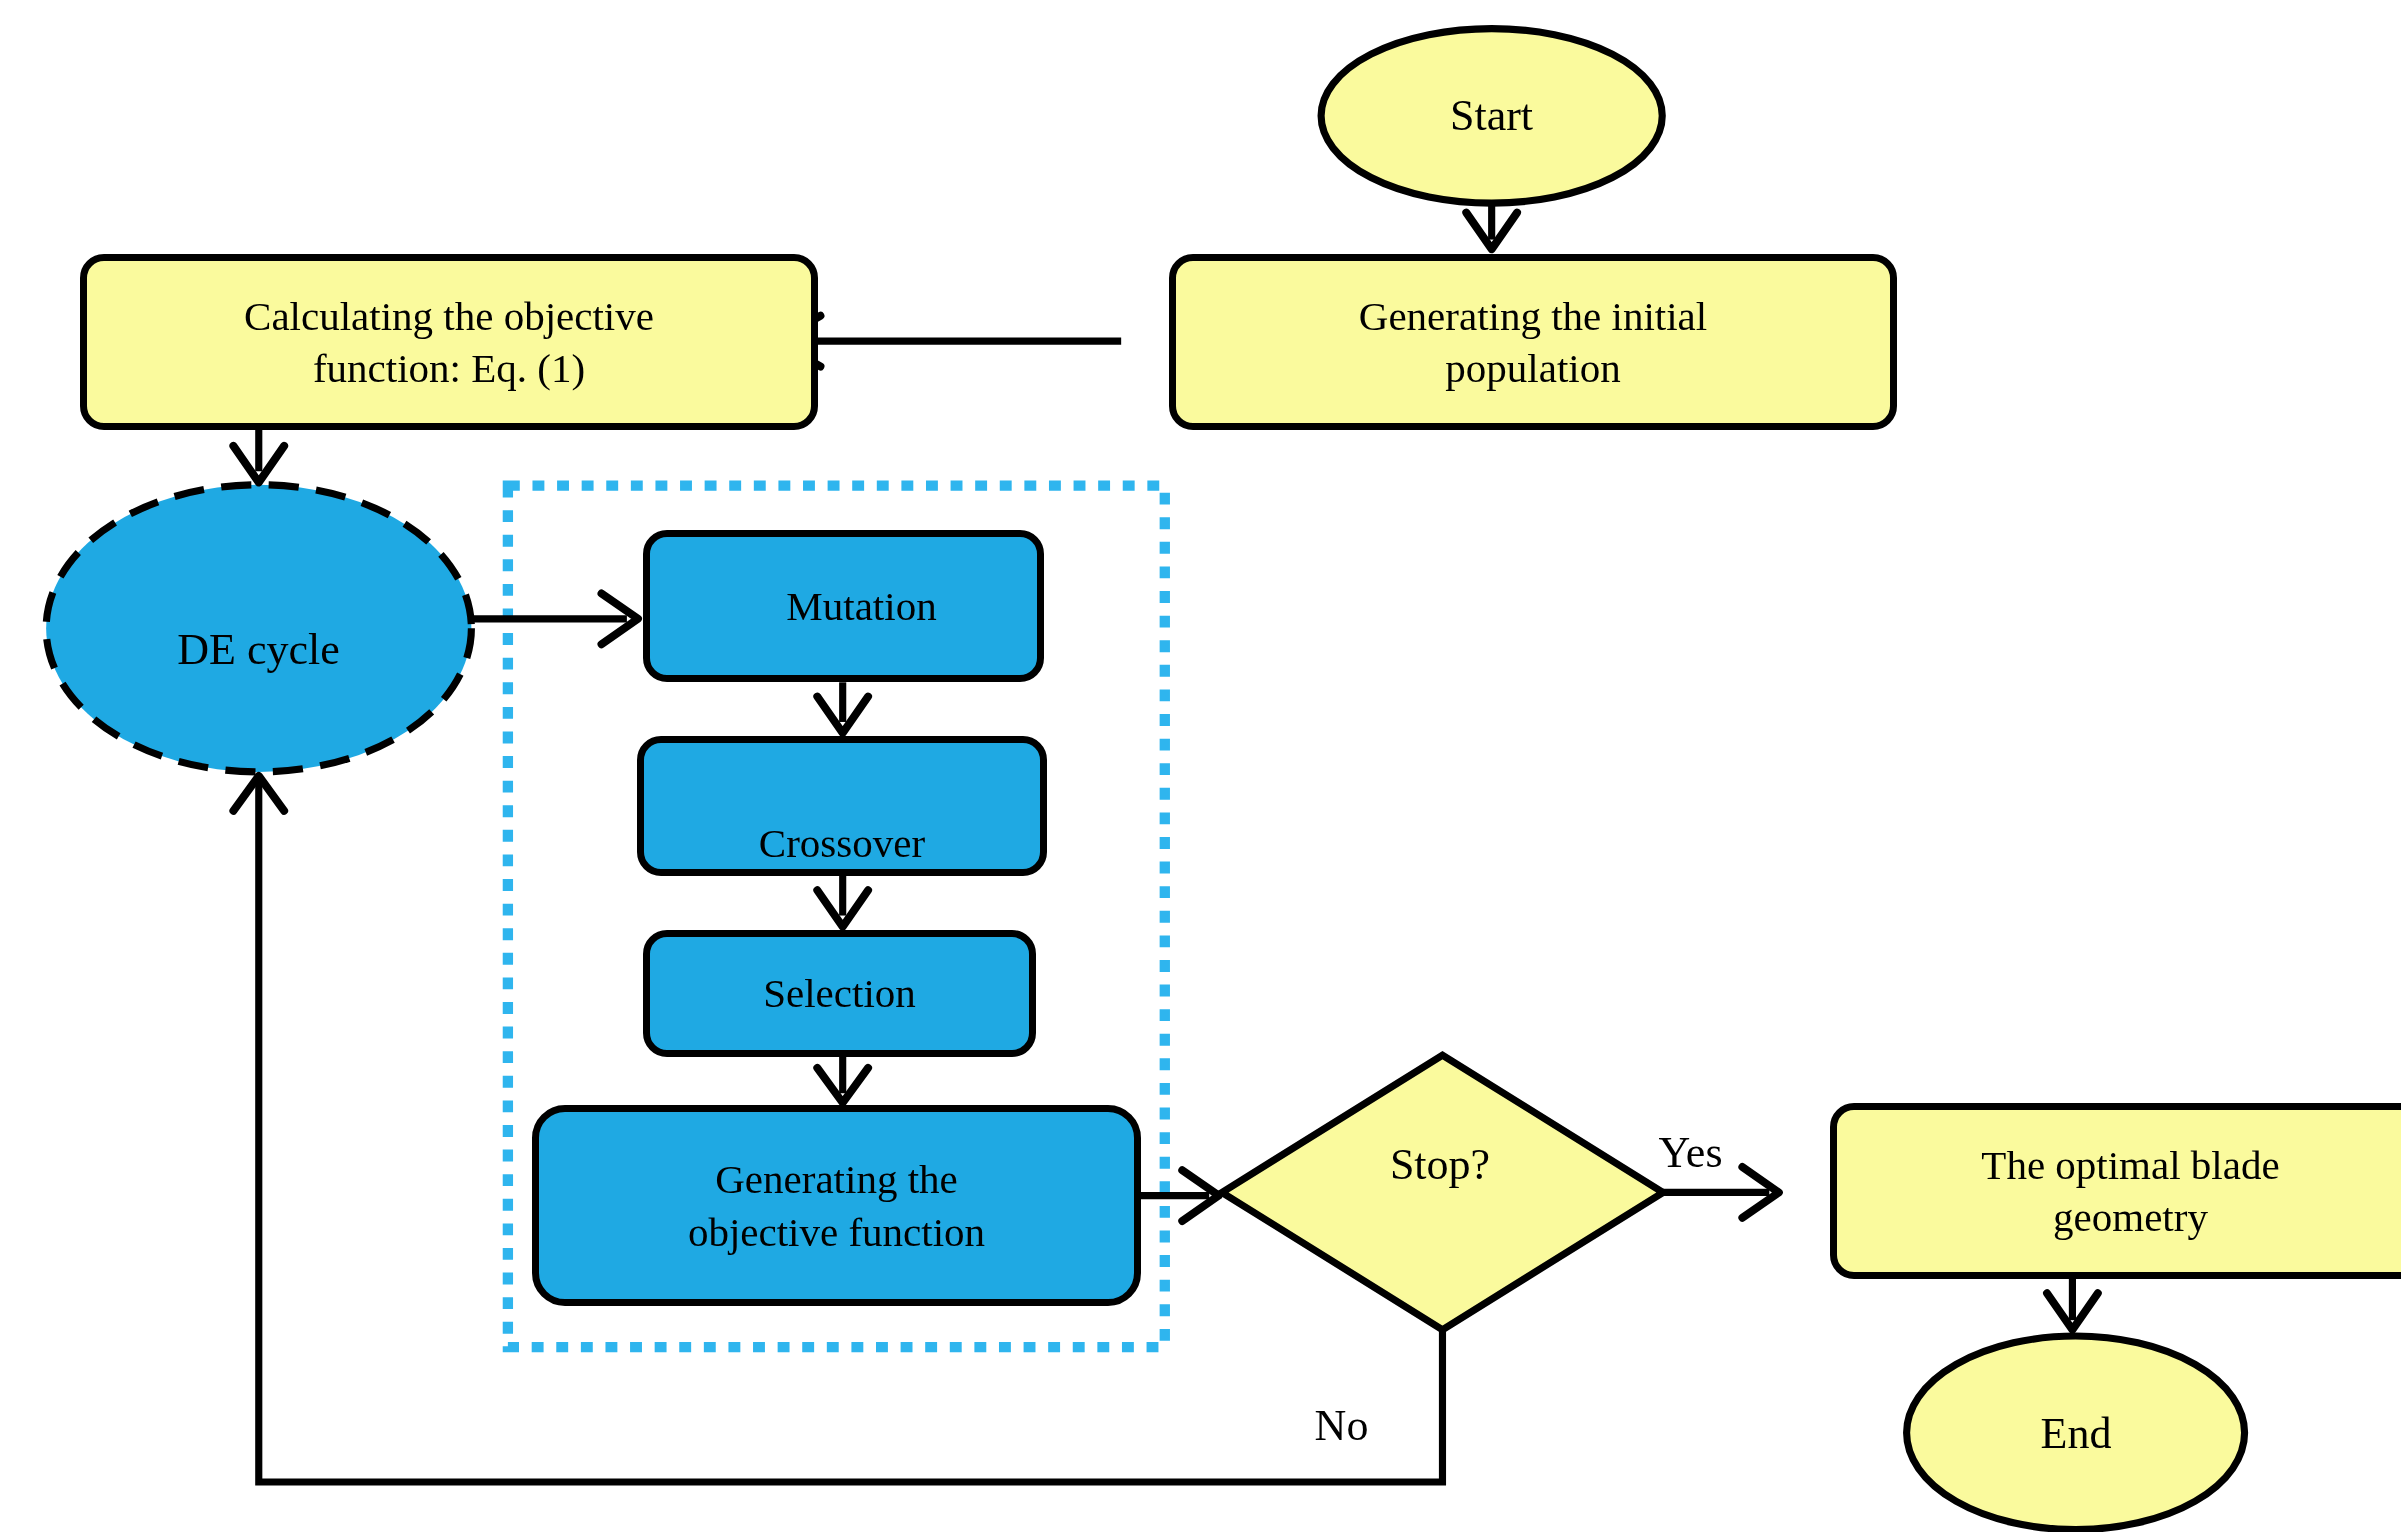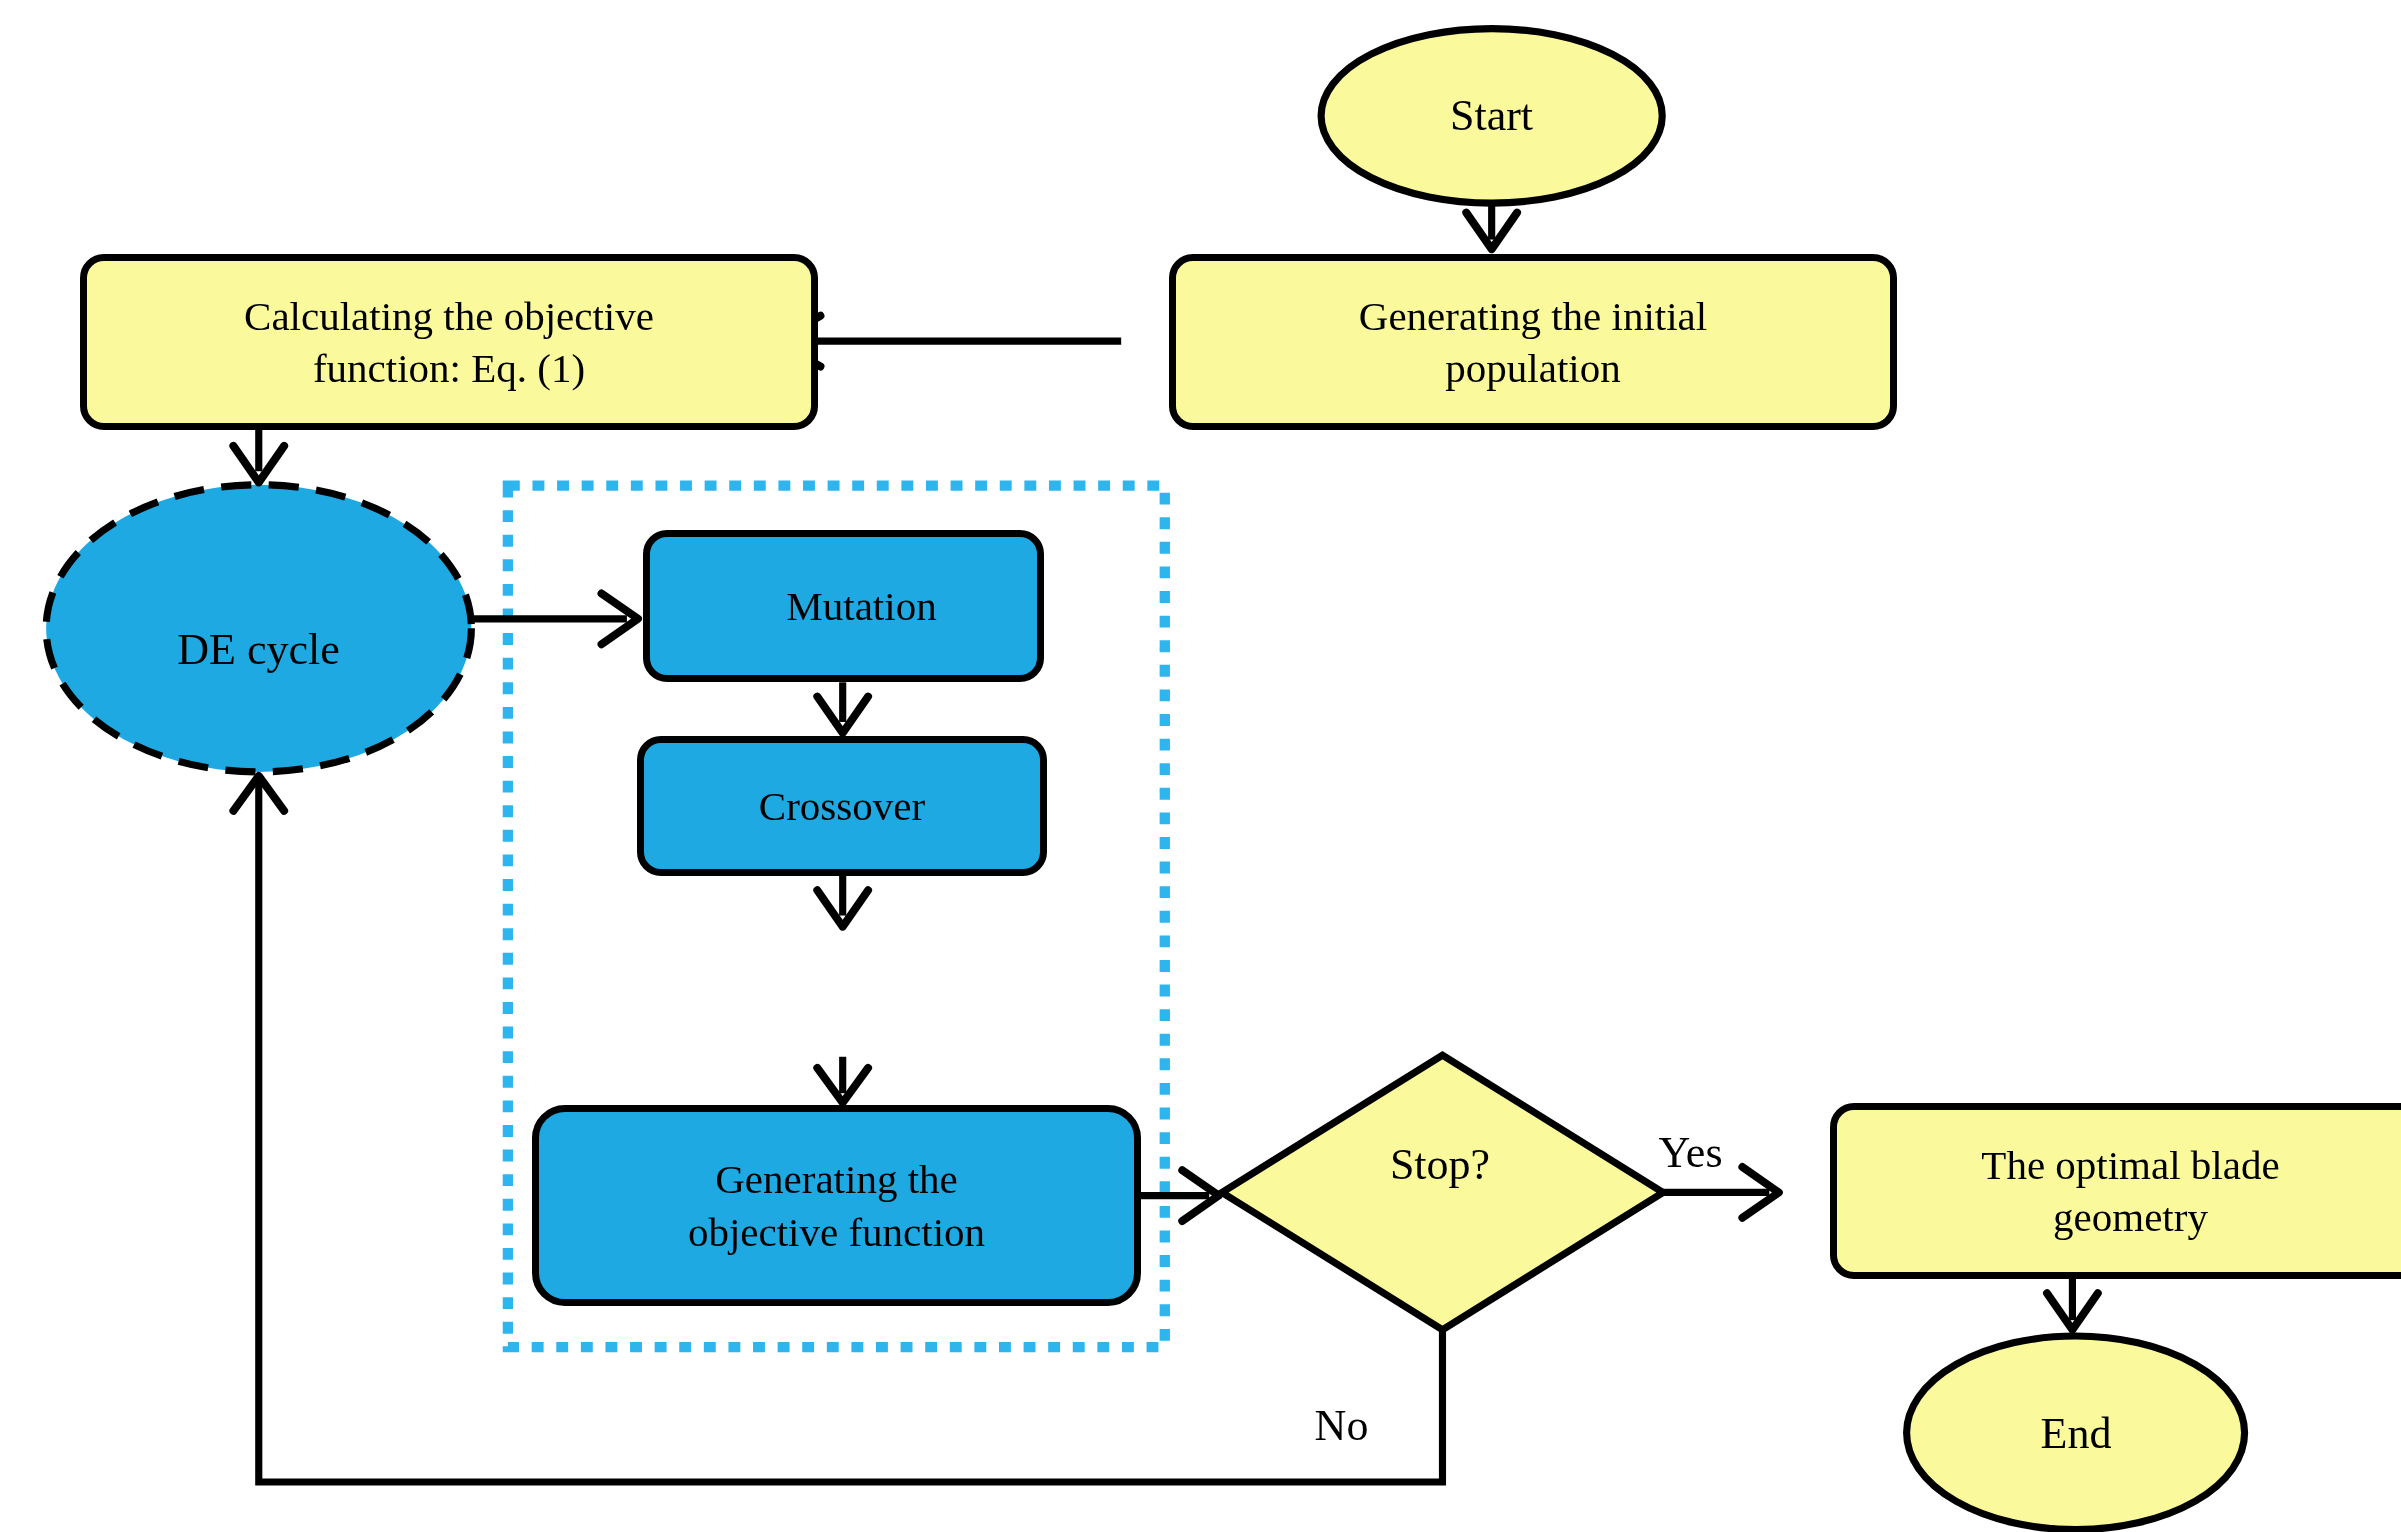--- a/index.html
+++ b/index.html
@@ -32,21 +32,21 @@
     position:absolute;
     display:flex;align-items:center;justify-content:center;
     text-align:center;
     font-size:44px;color:#000;
     background:transparent;
     pointer-events:none;
   }
   #gen-box   {left:1121px;top:254px;width:728px;height:176px;}
   #calc1-box {left:32px;  top:254px;width:738px;height:176px;}
   #mut-box   {left:643px; top:530px;width:401px;height:152px;padding-left:36px;}
-  #cross-box {left:637px; top:736px;width:410px;height:140px;}
+  #cross-box {left:637px; top:736px;width:410px;height:140px;justify-content:flex-end;}
   #sel-box   {left:643px; top:930px;width:393px;height:127px;}
   #calc2-box {left:532px; top:1105px;width:609px;height:201px;border-radius:33px;}
   #opt-box   {left:1782px;top:1103px;width:601px;height:176px;}
   #start-label{left:1321px;top:76px; width:341px;height:79px;}
   #de-label   {left:46px;  top:610px;width:425px;height:79px;}
   #stop-label {left:1301px;top:1125px;width:278px;height:79px;}
   #end-label  {left:1907px;top:1394px;width:338px;height:79px;}
   #yes-label  {left:1619px;top:1117px;width:143px;height:71px;}
   #no-label   {left:1270px;top:1390px;width:143px;height:71px;}
   .wire{stroke:var(--outline-black);stroke-width:9;fill:none;}
@@ -136,20 +136,23 @@
   </div>
 
   <div class="node blue" id="mut-box">
     <span>Mutation</span>
   </div>
 
   <div class="node blue" id="cross-box">
     <span>Crossover</span>
   </div>
 
+  <div class="node blue" id="sel-box">
+    <span>Selection</span>
+  </div>
 
   <div class="node blue" id="calc2-box">
     <span>Generating the</span>
     <span>objective function</span>
   </div>
 
   <div class="node yellow" id="opt-box">
     <span>The optimal blade</span>
     <span>geometry</span>
   </div>

